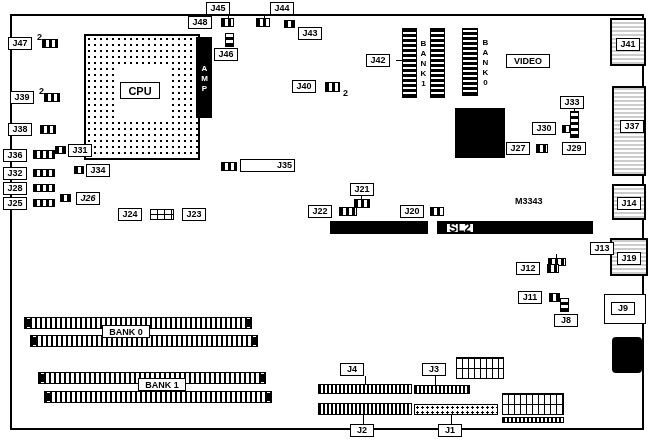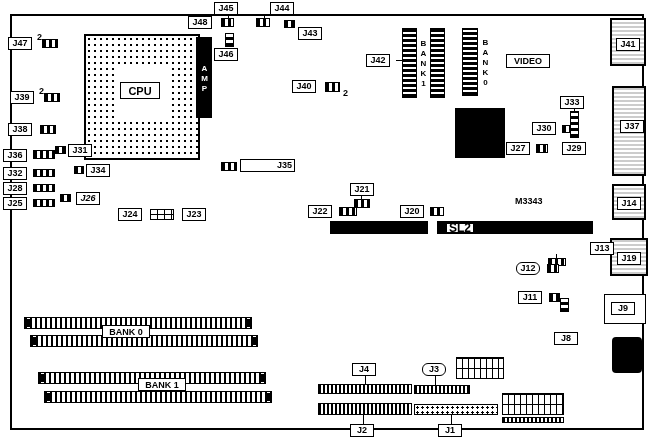--- a/index.html
+++ b/index.html
@@ -136,21 +136,21 @@
   <div class="lead" style="left:264px;top:15px;width:1px;height:3px;"></div>
   <div class="lead" style="left:396px;top:60px;width:8px;height:1px;"></div>
   <div class="lead" style="left:361px;top:195px;width:1px;height:4px;"></div>
   <div class="lead" style="left:556px;top:254px;width:1px;height:4px;"></div>
   <div class="lead" style="left:574px;top:108px;width:1px;height:3px;"></div>
   <div class="lead" style="left:365px;top:376px;width:1px;height:8px;"></div>
   <div class="lead" style="left:435px;top:376px;width:1px;height:9px;"></div>
   <div class="lead" style="left:363px;top:415px;width:1px;height:9px;"></div>
   <div class="lead" style="left:451px;top:414px;width:1px;height:10px;"></div>
 
-  <div class="jlabel" style="left:214px;top:2px;">J45</div>
+  <div class="jlabel" style="left:206px;top:2px;">J45</div>
   <div class="jlabel" style="left:270px;top:2px;">J44</div>
   <div class="jlabel" style="left:188px;top:16px;">J48</div>
   <div class="jlabel" style="left:298px;top:27px;">J43</div>
   <div class="jlabel" style="left:214px;top:48px;">J46</div>
   <div class="jlabel" style="left:8px;top:37px;">J47</div>
   <div class="sup" style="left:37px;top:33px;">2</div>
   <div class="jlabel" style="left:10px;top:91px;">J39</div>
   <div class="sup" style="left:39px;top:87px;">2</div>
   <div class="jlabel" style="left:8px;top:123px;">J38</div>
   <div class="jlabel" style="left:3px;top:149px;">J36</div>
@@ -172,21 +172,21 @@
   <div class="jlabel" style="left:560px;top:96px;">J33</div>
   <div class="jlabel" style="left:532px;top:122px;">J30</div>
   <div class="jlabel" style="left:562px;top:142px;">J29</div>
   <div class="jlabel" style="left:506px;top:142px;">J27</div>
   <div class="jlabel" style="left:616px;top:38px;">J41</div>
   <div class="jlabel" style="left:620px;top:120px;">J37</div>
   <div class="jlabel" style="left:617px;top:197px;">J14</div>
   <div class="jlabel" style="left:617px;top:252px;">J19</div>
   <div class="jlabel" style="left:611px;top:302px;">J9</div>
   <div class="jlabel" style="left:542px;top:242px;margin-left:48px;">J13</div>
-  <div class="jlabel" style="left:516px;top:262px;border-radius:6px;">J12</div>
+  <div class="jlabel" style="left:516px;top:262px;">J12</div>
   <div class="jlabel" style="left:518px;top:291px;">J11</div>
-  <div class="jlabel" style="left:554px;top:332px;">J8</div>
-  <div class="jlabel" style="left:352px;top:363px;">J4</div>
-  <div class="jlabel" style="left:422px;top:363px;border-radius:6px;">J3</div>
+  <div class="jlabel" style="left:554px;top:314px;">J8</div>
+  <div class="jlabel" style="left:340px;top:363px;">J4</div>
+  <div class="jlabel" style="left:422px;top:363px;">J3</div>
   <div class="jlabel" style="left:350px;top:424px;">J2</div>
   <div class="jlabel" style="left:438px;top:424px;">J1</div>
 
 </div>
 
 </body></html>

